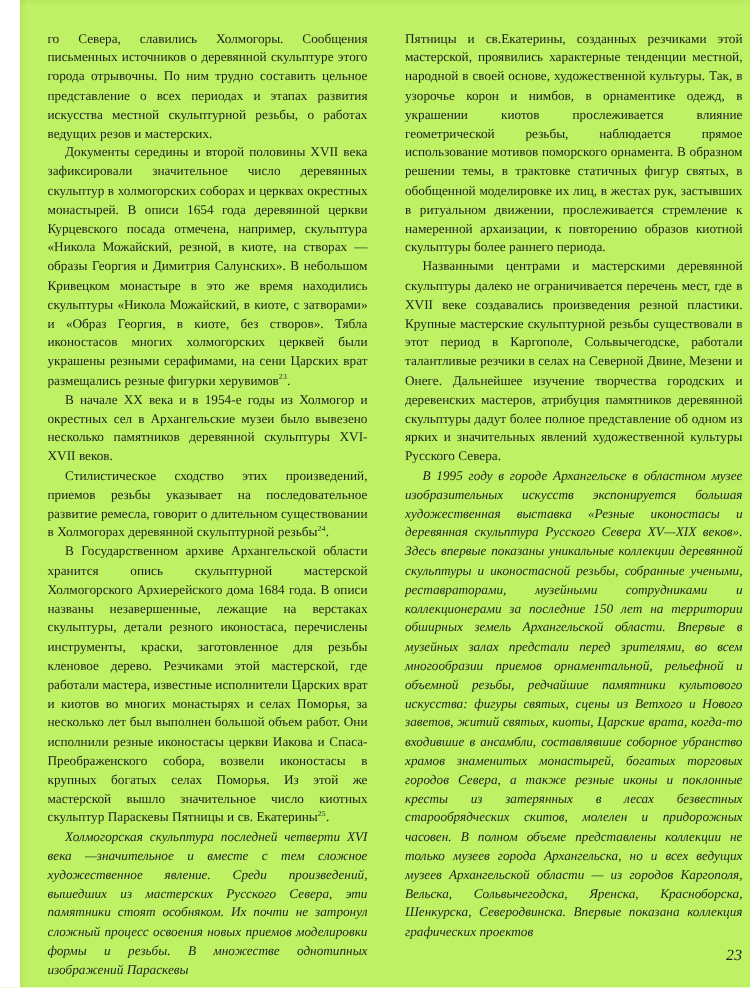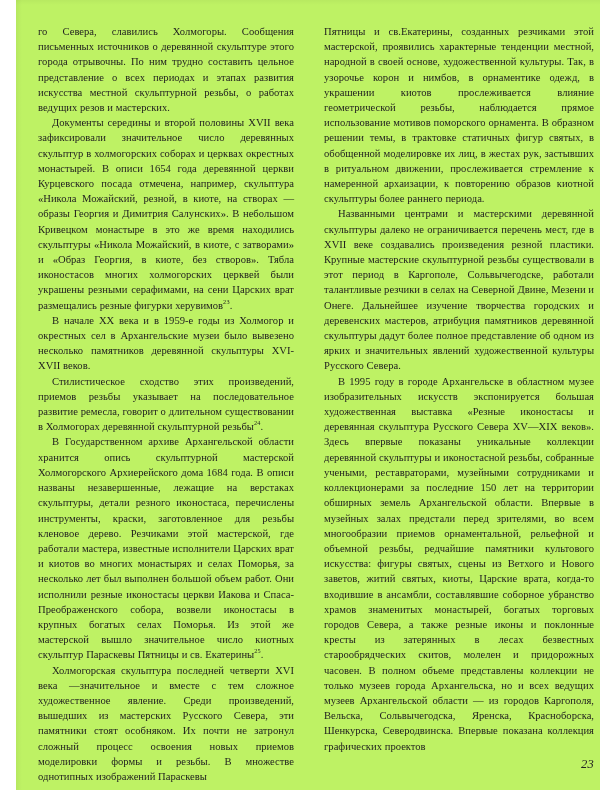--- a/index.html
+++ b/index.html
@@ -46,20 +46,21 @@
     text-indent: 14px;
     hyphens: manual;
     -webkit-hyphens: manual;
     word-spacing: 0.1px;
   }
   p.para.cont {
     text-indent: 0;
   }
   p.para:last-child {
     text-align: justify;
+    font-style: italic;
   }
   sup.fn {
     font-size: 6.2px;
     vertical-align: super;
     line-height: 0;
     letter-spacing: 0.2px;
   }
   #page-number {
     position: absolute;
     right: 22px;
@@ -91,21 +92,21 @@
 <div id="page">
 
   <div id="scan-edge-top"></div>
   <div id="scan-edge-left"></div>
 
   <div id="columns">
 
     <div class="column left">
       <p class="para cont"><span>го Севера, славились Холмогоры. Сообщения письменных источников о деревянной скульптуре этого города отрывочны. По ним трудно составить цельное представление о всех периодах и этапах развития искусства местной скульптурной резьбы, о работах ведущих резов и мастерских.</span></p>
       <p class="para"><span>Документы середины и второй половины XVII века зафиксировали значительное число деревянных скульптур в холмогорских соборах и церквах окрестных монастырей. В описи 1654 года деревянной церкви Курцевского посада отмечена, например, скульптура «Никола Можайский, резной, в киоте, на створах — образы Георгия и Димитрия Салунских». В небольшом Кривецком монастыре в это же время находились скульптуры «Никола Можайский, в киоте, с затворами» и «Образ Георгия, в киоте, без створов». Тябла иконостасов многих холмогорских церквей были украшены резными серафимами, на сени Царских врат размещались резные фигурки херувимов</span><sup class="fn">23</sup><span>.</span></p>
-      <p class="para"><span>В начале XX века и в 1959-е годы из Холмогор и окрестных сел в Архангельские музеи было вывезено несколько памятников деревянной скульптуры XVI-XVII веков.</span></p>
+      <p class="para"><span>В начале XX века и в 1954-е годы из Холмогор и окрестных сел в Архангельские музеи было вывезено несколько памятников деревянной скульптуры XVI-XVII веков.</span></p>
       <p class="para"><span>Стилистическое сходство этих произведений, приемов резьбы указывает на последовательное развитие ремесла, говорит о длительном существовании в Холмогорах деревянной скульптурной резьбы</span><sup class="fn">24</sup><span>.</span></p>
       <p class="para"><span>В Государственном архиве Архангельской области хранится опись скульптурной мастерской Холмогорского Архиерейского дома 1684 года. В описи названы незавершенные, лежащие на верстаках скульптуры, детали резного иконостаса, перечислены инструменты, краски, заготовленное для резьбы кленовое дерево. Резчиками этой мастерской, где работали мастера, известные исполнители Царских врат и киотов во многих монастырях и селах Поморья, за несколько лет был выполнен большой объем работ. Они исполнили резные иконостасы церкви Иакова и Спаса-Преображенского собора, возвели иконостасы в крупных богатых селах Поморья. Из этой же мастерской вышло значительное число киотных скульптур Параскевы Пятницы и св. Екатерины</span><sup class="fn">25</sup><span>.</span></p>
       <p class="para"><span>Холмогорская скульптура последней четверти XVI века —значительное и вместе с тем сложное художественное явление. Среди произведений, вышедших из мастерских Русского Севера, эти памятники стоят особняком. Их почти не затронул сложный процесс освоения новых приемов моделировки формы и резьбы. В множестве однотипных изображений Параскевы</span></p>
     </div>
 
     <div class="column right">
       <p class="para cont"><span>Пятницы и св.Екатерины, созданных резчиками этой мастерской, проявились характерные тенденции местной, народной в своей основе, художественной культуры. Так, в узорочье корон и нимбов, в орнаментике одежд, в украшении киотов прослеживается влияние геометрической резьбы, наблюдается прямое использование мотивов поморского орнамента. В образном решении темы, в трактовке статичных фигур святых, в обобщенной моделировке их лиц, в жестах рук, застывших в ритуальном движении, прослеживается стремление к намеренной архаизации, к повторению образов киотной скульптуры более раннего периода.</span></p>
       <p class="para"><span>Названными центрами и мастерскими деревянной скульптуры далеко не ограничивается перечень мест, где в XVII веке создавались произведения резной пластики. Крупные мастерские скульптурной резьбы существовали в этот период в Каргополе, Сольвычегодске, работали талантливые резчики в селах на Северной Двине, Мезени и Онеге. Дальнейшее изучение творчества городских и деревенских мастеров, атрибуция памятников деревянной скульптуры дадут более полное представление об одном из ярких и значительных явлений художественной культуры Русского Севера.</span></p>
       <p class="para"><span>В 1995 году в городе Архангельске в областном музее изобразительных искусств экспонируется большая художественная выставка «Резные иконостасы и деревянная скульптура Русского Севера XV—XIX веков». Здесь впервые показаны уникальные коллекции деревянной скульптуры и иконостасной резьбы, собранные учеными, реставраторами, музейными сотрудниками и коллекционерами за последние 150 лет на территории обширных земель Архангельской области. Впервые в музейных залах предстали перед зрителями, во всем многообразии приемов орнаментальной, рельефной и объемной резьбы, редчайшие памятники культового искусства: фигуры святых, сцены из Ветхого и Нового заветов, житий святых, киоты, Царские врата, когда-то входившие в ансамбли, составлявшие соборное убранство храмов знаменитых монастырей, богатых торговых городов Севера, а также резные иконы и поклонные кресты из затерянных в лесах безвестных старообрядческих скитов, молелен и придорожных часовен. В полном объеме представлены коллекции не только музеев города Архангельска, но и всех ведущих музеев Архангельской области — из городов Каргополя, Вельска, Сольвычегодска, Яренска, Красноборска, Шенкурска, Северодвинска. Впервые показана коллекция графических проектов</span></p>
     </div>

